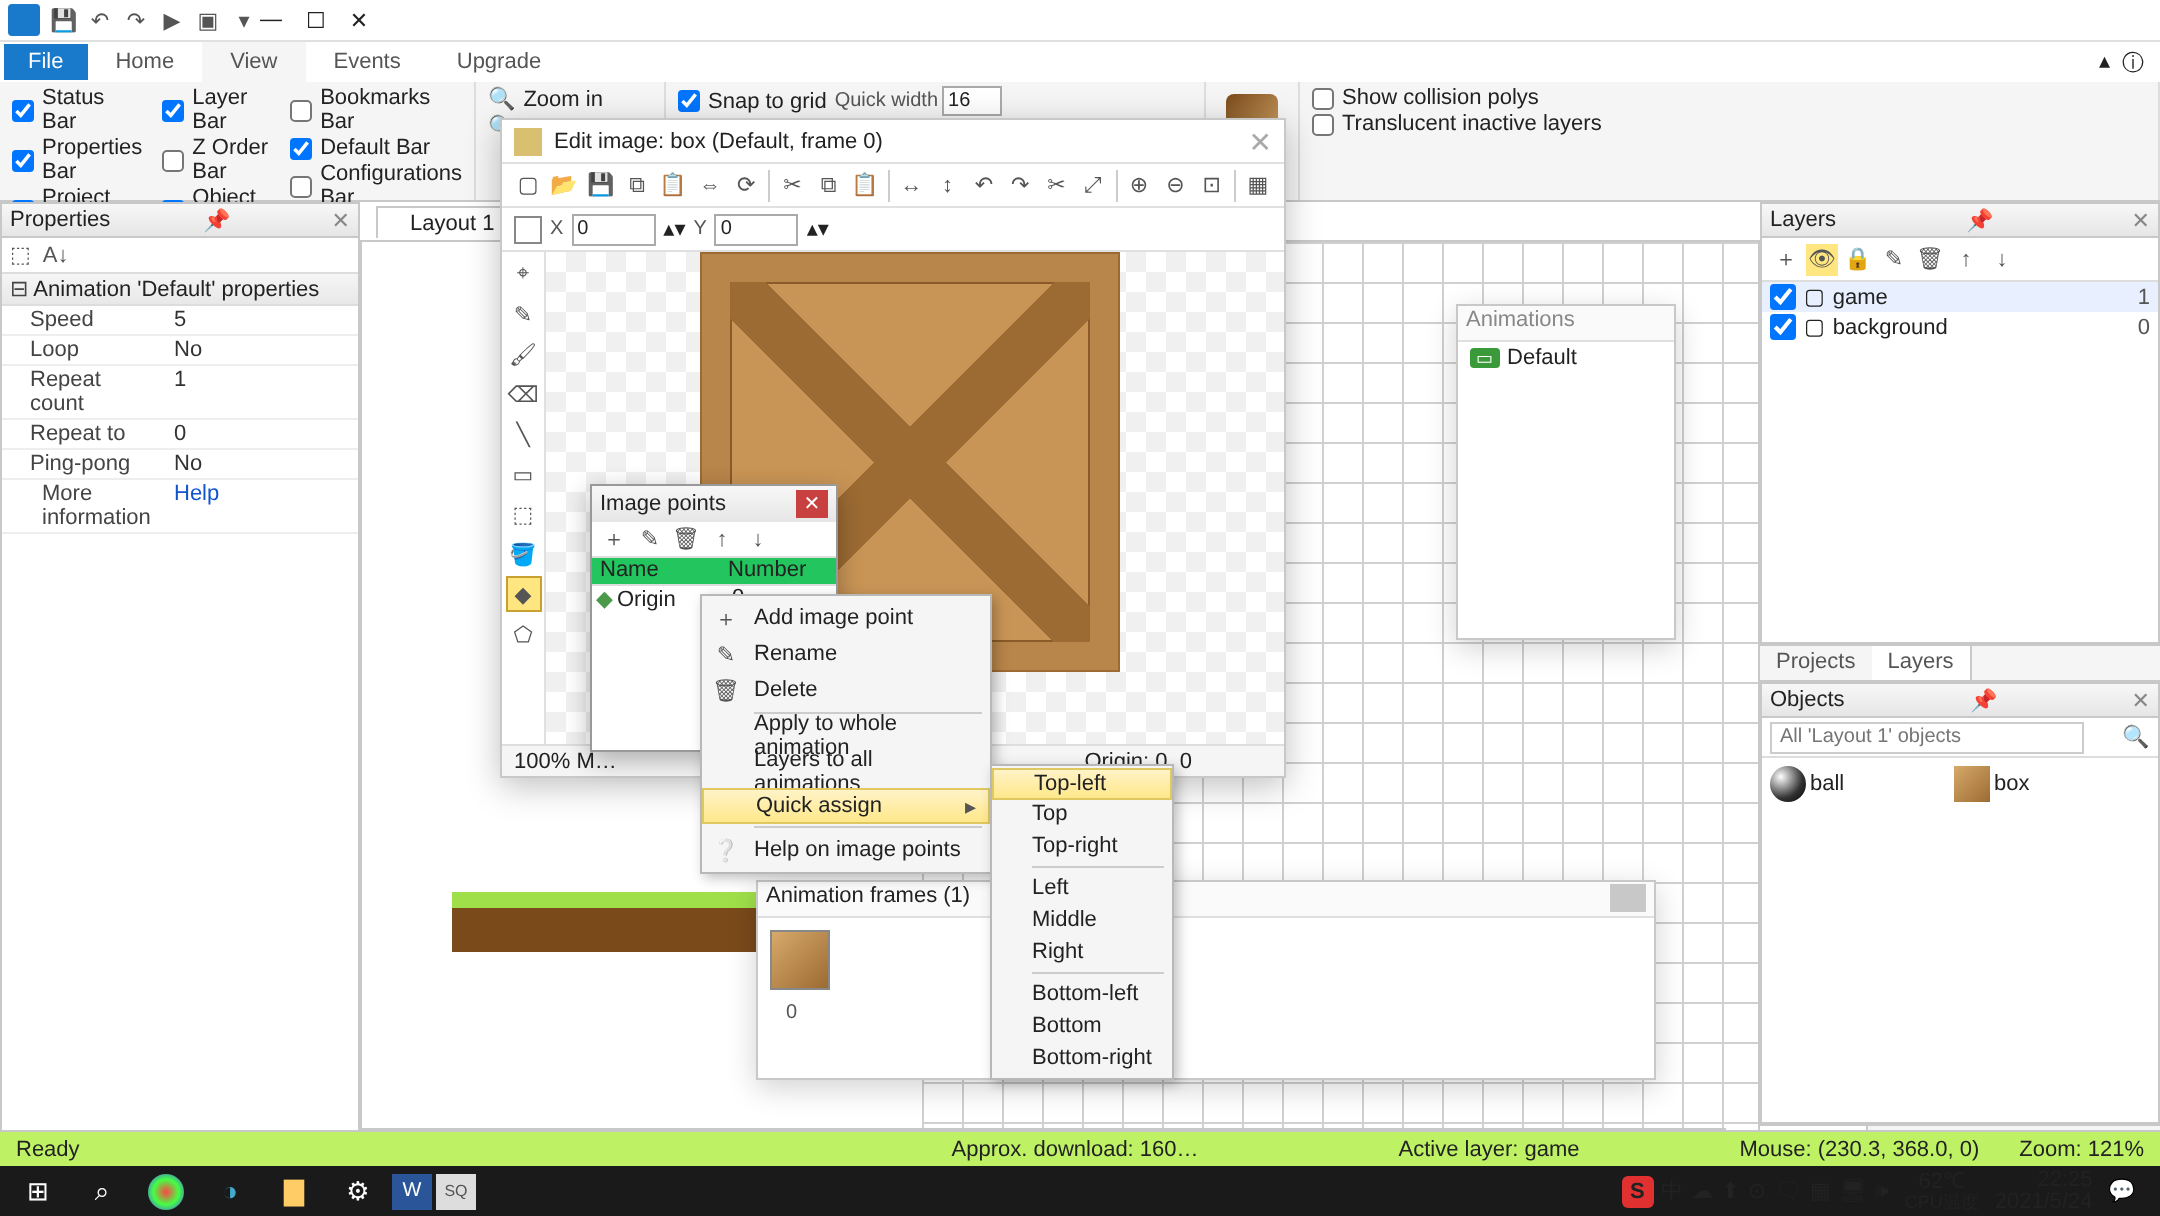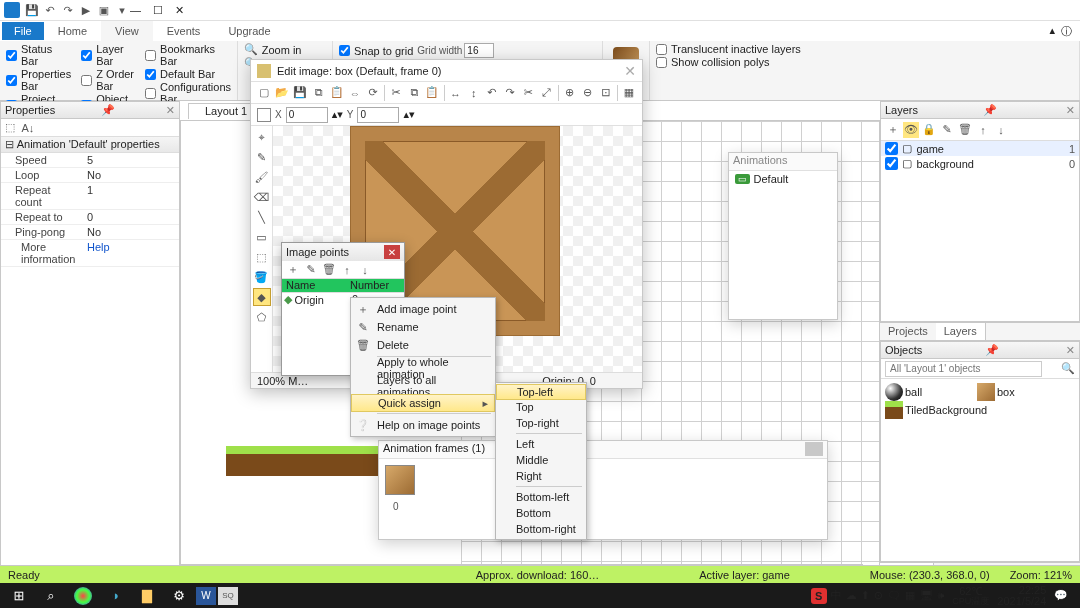--- a/index.html
+++ b/index.html
@@ -95,21 +95,21 @@
 .anim .ahead{height:18px;background:#fafafa;border-bottom:1px solid #e0e0e0;padding:1px 4px;font-size:11px;color:#888}
 .anim .aitem{display:flex;align-items:center;gap:4px;padding:2px 6px}
 .anim .aitem .tag{background:#3a9a3a;color:#fff;font-size:9px;padding:0 3px;border-radius:2px}
 
 .afr{position:absolute;left:378px;top:440px;width:450px;height:100px;background:#fff;border:1px solid #c8c8c8;box-shadow:0 4px 14px rgba(0,0,0,.18)}
 .afr .ahead{height:18px;background:#fafafa;border-bottom:1px solid #e0e0e0;padding:1px 4px;font-size:11px;color:#888;display:flex}
 .afr .ahead .blk{width:18px;height:14px;background:#c8c8c8;margin-left:auto}
 .afr .thumb{width:30px;height:30px;margin:6px;background:linear-gradient(135deg,#d7a96a,#9c6b33);border:1px solid #888}
 .afr .n{font-size:10px;color:#555;margin-left:14px}
 
-.ipd{position:absolute;left:281px;top:242px;width:124px;height:134px;background:#fff;border:1px solid #999;box-shadow:0 4px 12px rgba(0,0,0,.3)}
+.ipd{position:absolute;left:295px;top:242px;width:124px;height:134px;background:#fff;border:1px solid #999;box-shadow:0 4px 12px rgba(0,0,0,.3)}
 .ipd .ihead{height:18px;background:linear-gradient(#f7f7f7,#e6e6e6);display:flex;align-items:center;padding:0 4px;font-size:11px}
 .ipd .ihead .x{margin-left:auto;background:#c84040;color:#fff;width:16px;height:14px;display:flex;align-items:center;justify-content:center;font-size:10px}
 .ipd .itools{height:18px;display:flex;align-items:center;gap:4px;padding:0 4px;border-bottom:1px solid #ddd}
 .ipd .itools span{width:14px;height:14px;display:inline-flex;align-items:center;justify-content:center;color:#555}
 .ipd .ihdr{height:14px;display:flex;background:#22c55e;border-bottom:1px solid #ddd;font-size:10px;color:#555}
 .ipd .ihdr div:first-child{width:68px;padding-left:4px}
 .ipd .irow{display:flex;font-size:10px;padding:0 2px}
 .ipd .irow .dot{color:#4a9a4a;margin-right:2px}
 .ipd .irow div:first-child{width:68px;display:flex;align-items:center}
 
@@ -229,21 +229,21 @@
     <div class="caption"></div>
   </div>
   <div class="rgroup snap">
     <div class="rows">
       <div class="row">
         <label>
             <input type="checkbox" checked="" style="">
             <span>Snap to grid</span>
           </label>
         <div class="field">
-            <span>Grid width</span>
+            <span>Quick width</span>
             <input value="16" style="">
           </div>
       </div>
       <div class="row">
         <label>
             <input type="checkbox" style="">
             <span>Show grid</span>
           </label>
         <div class="field">
             <span>Grid height</span>
@@ -253,25 +253,25 @@
     </div>
     <div class="caption"></div>
   </div>
   <div class="rgroup">
     <span class="brush"></span>
   </div>
   <div class="rgroup" style="flex:1">
     <div class="rows">
       <label>
           <input type="checkbox" style="">
-          <span>Translucent inactive layers</span>
+          <span>Show collision polys</span>
         </label>
       <label>
           <input type="checkbox" style="">
-          <span>Show collision polys</span>
+          <span>Translucent inactive layers</span>
         </label>
     </div>
     <div class="caption"></div>
   </div>
 </div>
 
 <div class="workspace">
 
   <div class="leftcol">
     <div class="panel">
@@ -369,24 +369,20 @@
           <span>🔍</span>
         </div>
       <div class="body">
         <div class="obj">
             <span class="ic ball"></span>
             <span>ball</span>
           </div>
         <div class="obj">
             <span class="ic box"></span>
             <span>box</span>
-          </div>
-        <div class="obj" style="width:160px">
-            <span class="ic tiled"></span>
-            <span>TiledBackground</span>
           </div>
       </div>
     </div>
     <div class="tabs2">
       <div class="t active">Objects</div>
       <div class="t">Tilemap</div>
     </div>
   </div>
 </div>
 

